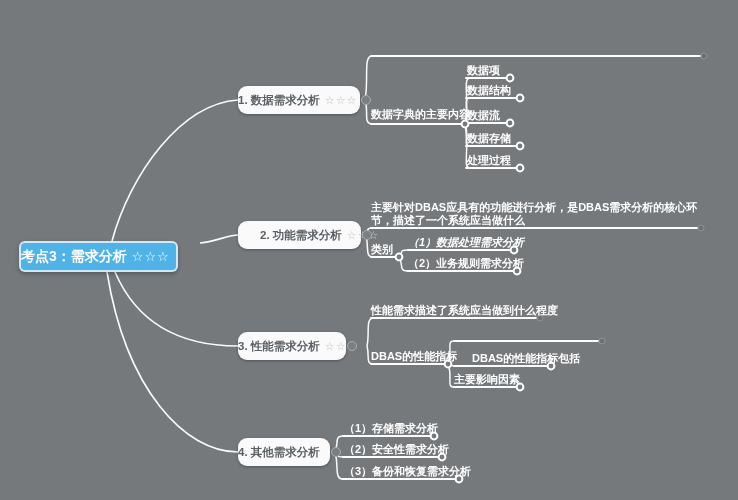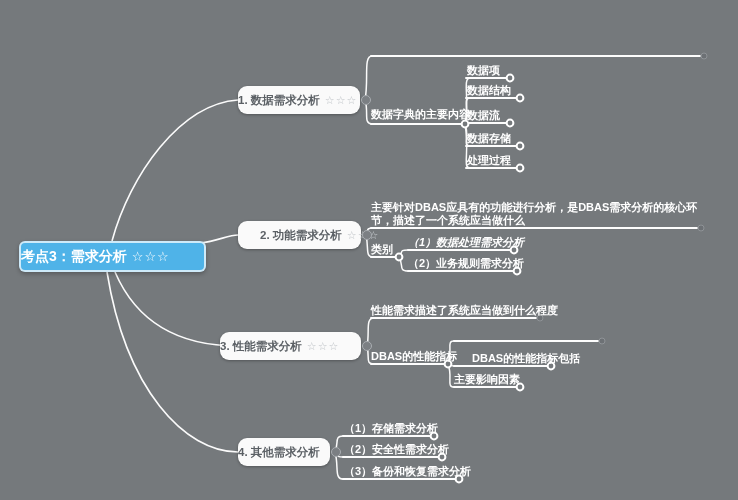--- a/index.html
+++ b/index.html
@@ -6,21 +6,21 @@
   .stage{
     position:relative;width:738px;height:500px;background:#75797c;overflow:hidden;
     font-family:"Liberation Sans",sans-serif;
   }
   svg.connectors{position:absolute;left:0;top:0;z-index:1;}
   .node-box{
     position:absolute;box-sizing:border-box;display:flex;align-items:center;
     gap:5px;white-space:nowrap;z-index:3;
   }
   .root-node{
-    left:19px;top:241px;width:187px;height:31px;border-radius:6px;
+    left:19px;top:241px;width:159px;height:31px;border-radius:6px;
     background:#4fb3e8;border:2px solid rgba(255,255,255,.72);
     color:#ffffff;font-size:14px;font-weight:700;
     box-shadow:0 2px 4px rgba(0,0,0,.25);
   }
   .branch-node{
     height:28px;border-radius:9px;background:#fafafa;
     color:#5b6065;font-size:11.5px;font-weight:700;
     box-shadow:0 1px 3px rgba(0,0,0,.3);
   }
   .stars{letter-spacing:1px;font-weight:400;}
@@ -132,21 +132,21 @@
   <div class="node-box branch-node" style="left:238px;top:86px;width:122px;">
     <span>1. 数据需求分析</span>
     <span class="stars">☆☆☆</span>
     <span class="collapse-dot"></span>
   </div>
   <div class="node-box branch-node" style="left:238px;top:221px;width:123px;padding-left:22px;">
     <span>2. 功能需求分析</span>
     <span class="stars">☆☆☆</span>
     <span class="collapse-dot"></span>
   </div>
-  <div class="node-box branch-node" style="left:220px;top:332px;width:141px;">
+  <div class="node-box branch-node" style="left:238px;top:332px;width:108px;">
     <span>3. 性能需求分析</span>
     <span class="stars">☆☆☆</span>
     <span class="collapse-dot"></span>
   </div>
   <div class="node-box branch-node" style="left:238px;top:438px;width:92px;">
     <span>4. 其他需求分析</span>
     <span class="collapse-dot"></span>
   </div>
 
   <div class="leaf" style="left:371px;top:108px;">数据字典的主要内容</div>

